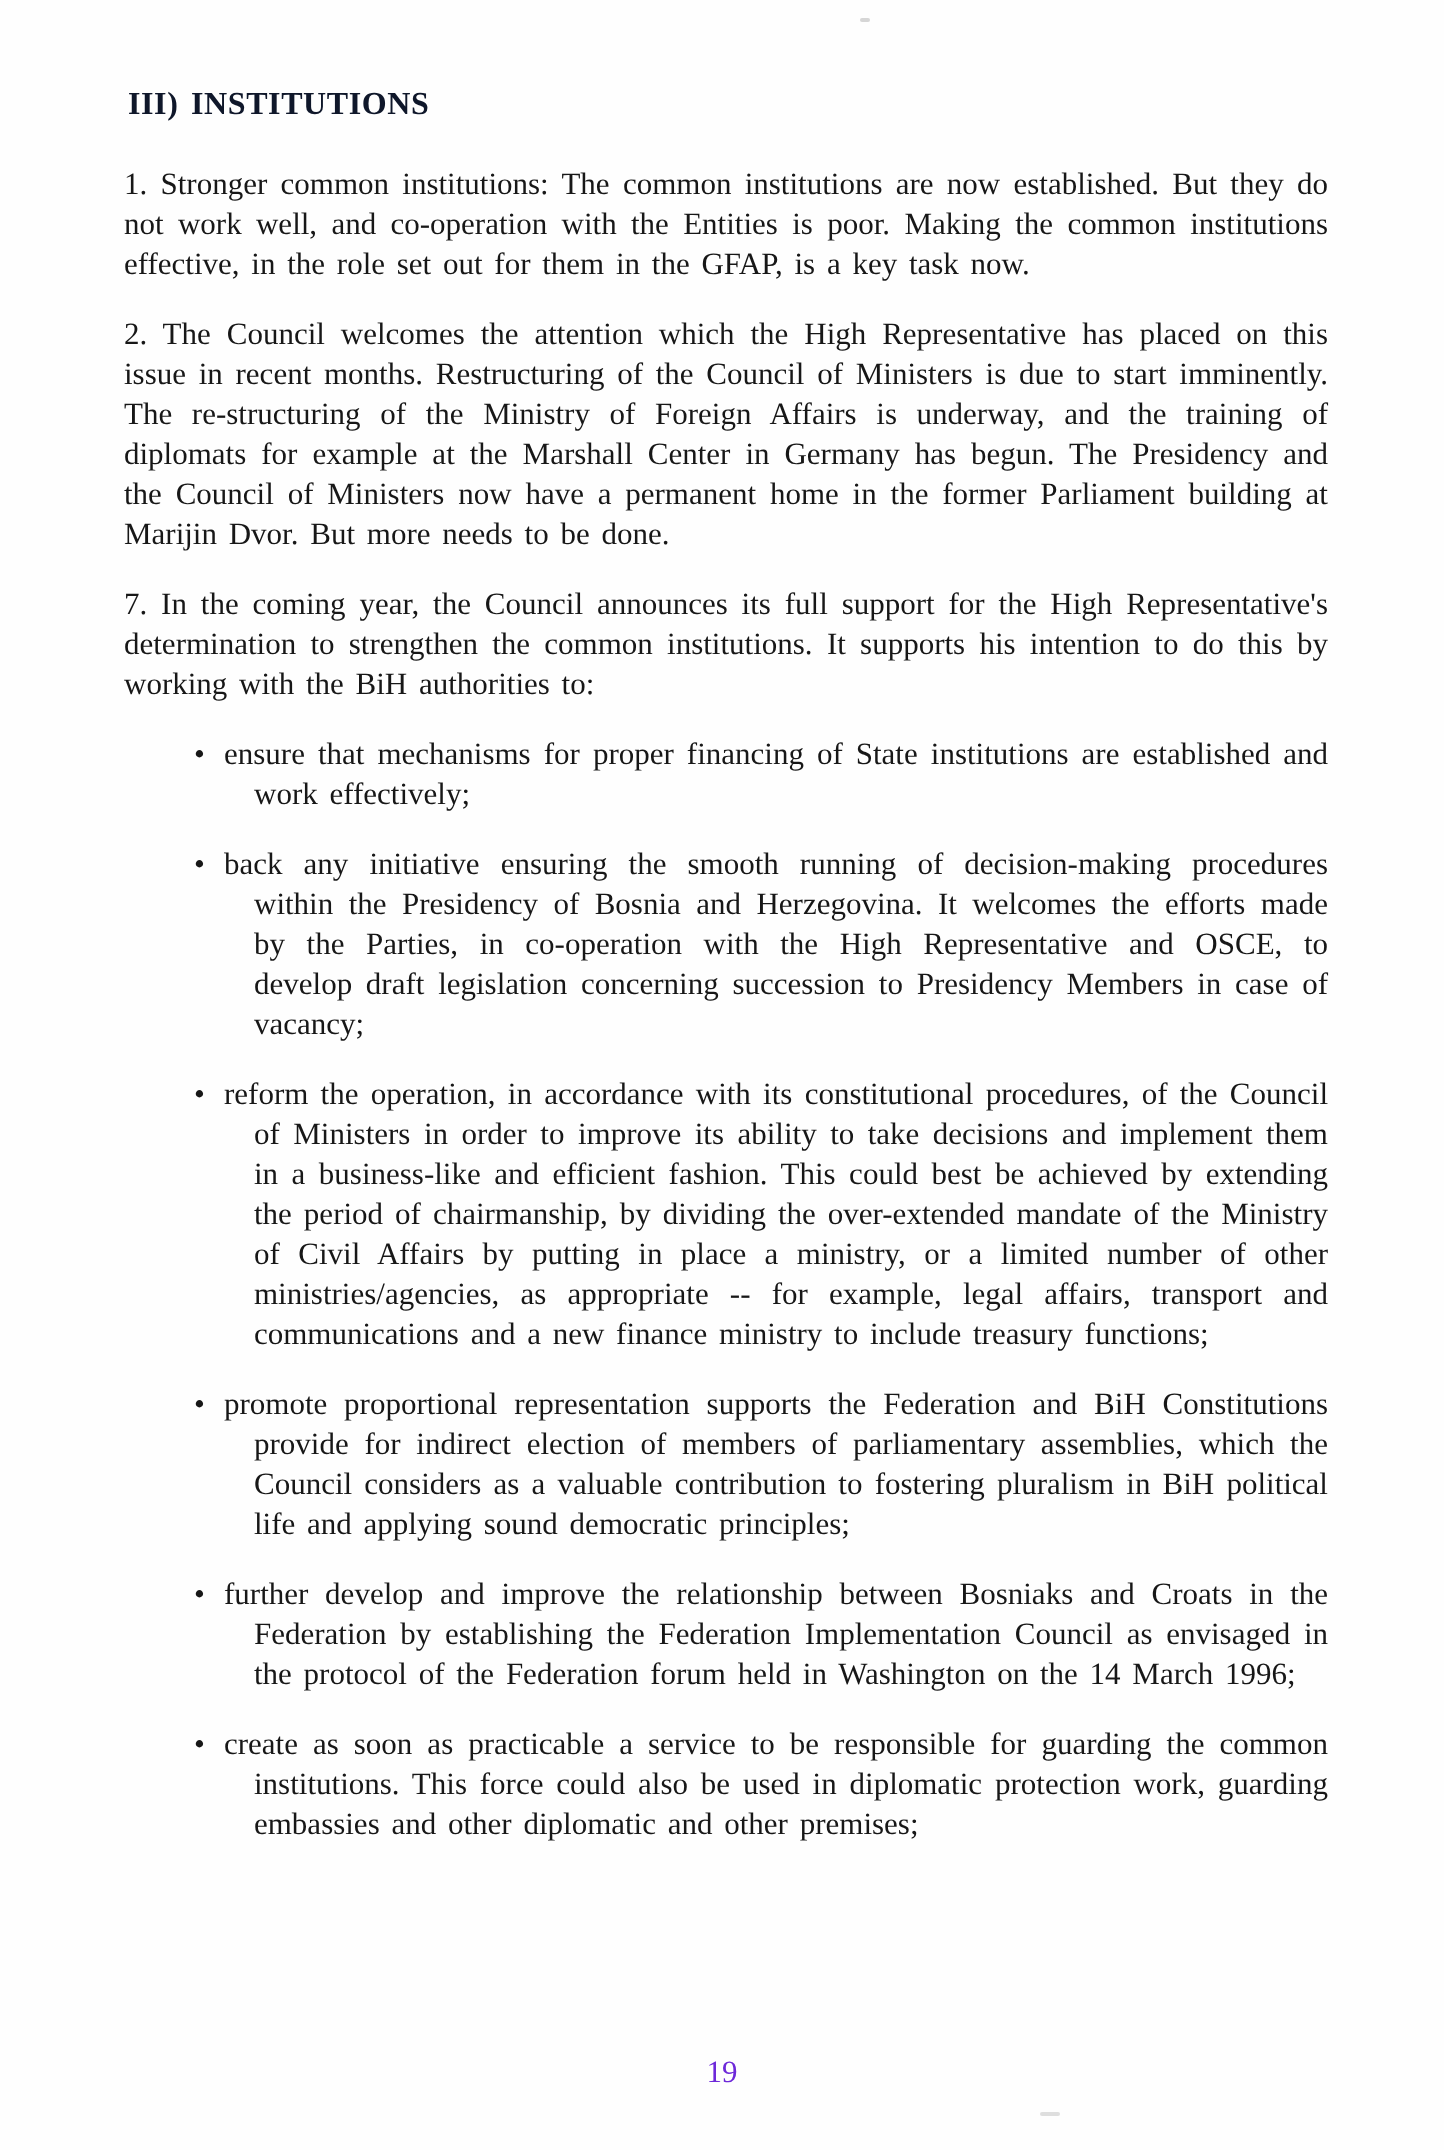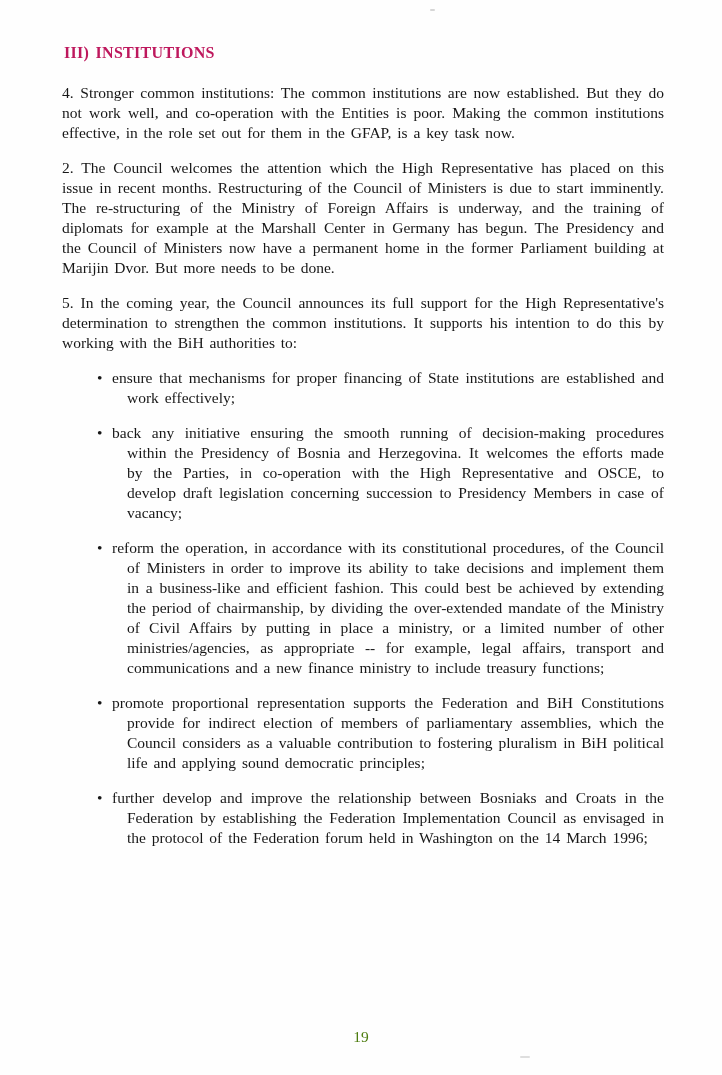--- a/index.html
+++ b/index.html
@@ -19,21 +19,21 @@
   .page {
     position: relative;
     box-sizing: border-box;
     width: 722px;
     height: 1075px;
     padding: 44px 58px 0 62px;
   }
   .doc-heading {
     font-size: 16px;
     font-weight: bold;
-    color: #be185d;
+    color: #0f172a;
     letter-spacing: 0.3px;
     margin: 0 0 21px 2px;
     word-spacing: 2px;
   }
   .body-para {
     font-size: 15.5px;
     line-height: 20px;
     text-align: justify;
     margin: 0 0 15px 0;
     word-spacing: 2px;
@@ -53,58 +53,59 @@
     width: 15px;
     text-indent: 0;
   }
   .page-number {
     position: absolute;
     top: 1028px;
     left: 0;
     width: 722px;
     text-align: center;
     font-size: 15.5px;
-    color: #4d7c0f;
+    color: #6d28d9;
   }
   .speck {
     position: absolute;
     background: #d6d6d6;
     border-radius: 1px;
   }
   .speck-top { left: 430px; top: 9px; width: 5px; height: 2px; }
   .speck-bottom { left: 520px; top: 1056px; width: 10px; height: 2px; background: #dedede; }
 </style>
 </head>
 <body>
 
 <div class="page">
 
   <div class="speck speck-top"></div>
 
   <h1 class="doc-heading">III) INSTITUTIONS</h1>
 
-  <p class="body-para">4. Stronger common institutions: The common institutions are now established. But they do not work well, and co-operation with the Entities is poor. Making the common institutions effective, in the role set out for them in the GFAP, is a key task now.</p>
+  <p class="body-para">1. Stronger common institutions: The common institutions are now established. But they do not work well, and co-operation with the Entities is poor. Making the common institutions effective, in the role set out for them in the GFAP, is a key task now.</p>
 
   <p class="body-para">2. The Council welcomes the attention which the High Representative has placed on this issue in recent months. Restructuring of the Council of Ministers is due to start imminently. The re-structuring of the Ministry of Foreign Affairs is underway, and the training of diplomats for example at the Marshall Center in Germany has begun. The Presidency and the Council of Ministers now have a permanent home in the former Parliament building at Marijin Dvor. But more needs to be done.</p>
 
-  <p class="body-para">5. In the coming year, the Council announces its full support for the High Representative's determination to strengthen the common institutions. It supports his intention to do this by working with the BiH authorities to:</p>
+  <p class="body-para">7. In the coming year, the Council announces its full support for the High Representative's determination to strengthen the common institutions. It supports his intention to do this by working with the BiH authorities to:</p>
 
   <div class="bullet-list">
 
     <div class="bullet-item"><span class="bullet-dot">•</span><span>ensure that mechanisms for proper financing of State institutions are established and work effectively;</span></div>
 
     <div class="bullet-item"><span class="bullet-dot">•</span><span>back any initiative ensuring the smooth running of decision-making procedures within the Presidency of Bosnia and Herzegovina. It welcomes the efforts made by the Parties, in co-operation with the High Representative and OSCE, to develop draft legislation concerning succession to Presidency Members in case of vacancy;</span></div>
 
     <div class="bullet-item"><span class="bullet-dot">•</span><span>reform the operation, in accordance with its constitutional procedures, of the Council of Ministers in order to improve its ability to take decisions and implement them in a business-like and efficient fashion. This could best be achieved by extending the period of chairmanship, by dividing the over-extended mandate of the Ministry of Civil Affairs by putting in place a ministry, or a limited number of other ministries/agencies, as appropriate -- for example, legal affairs, transport and communications and a new finance ministry to include treasury functions;</span></div>
 
 
     <div class="bullet-item"><span class="bullet-dot">•</span><span>promote proportional representation supports the Federation and BiH Constitutions provide for indirect election of members of parliamentary assemblies, which the Council considers as a valuable contribution to fostering pluralism in BiH political life and applying sound democratic principles;</span></div>
 
     <div class="bullet-item"><span class="bullet-dot">•</span><span>further develop and improve the relationship between Bosniaks and Croats in the Federation by establishing the Federation Implementation Council as envisaged in the protocol of the Federation forum held in Washington on the 14 March 1996;</span></div>
 
+    <div class="bullet-item"><span class="bullet-dot">•</span><span>create as soon as practicable a service to be responsible for guarding the common institutions. This force could also be used in diplomatic protection work, guarding embassies and other diplomatic and other premises;</span></div>
 
   </div>
 
   <div class="page-number">19</div>
 
   <div class="speck speck-bottom"></div>
 
 </div>
 
 </body></html>

